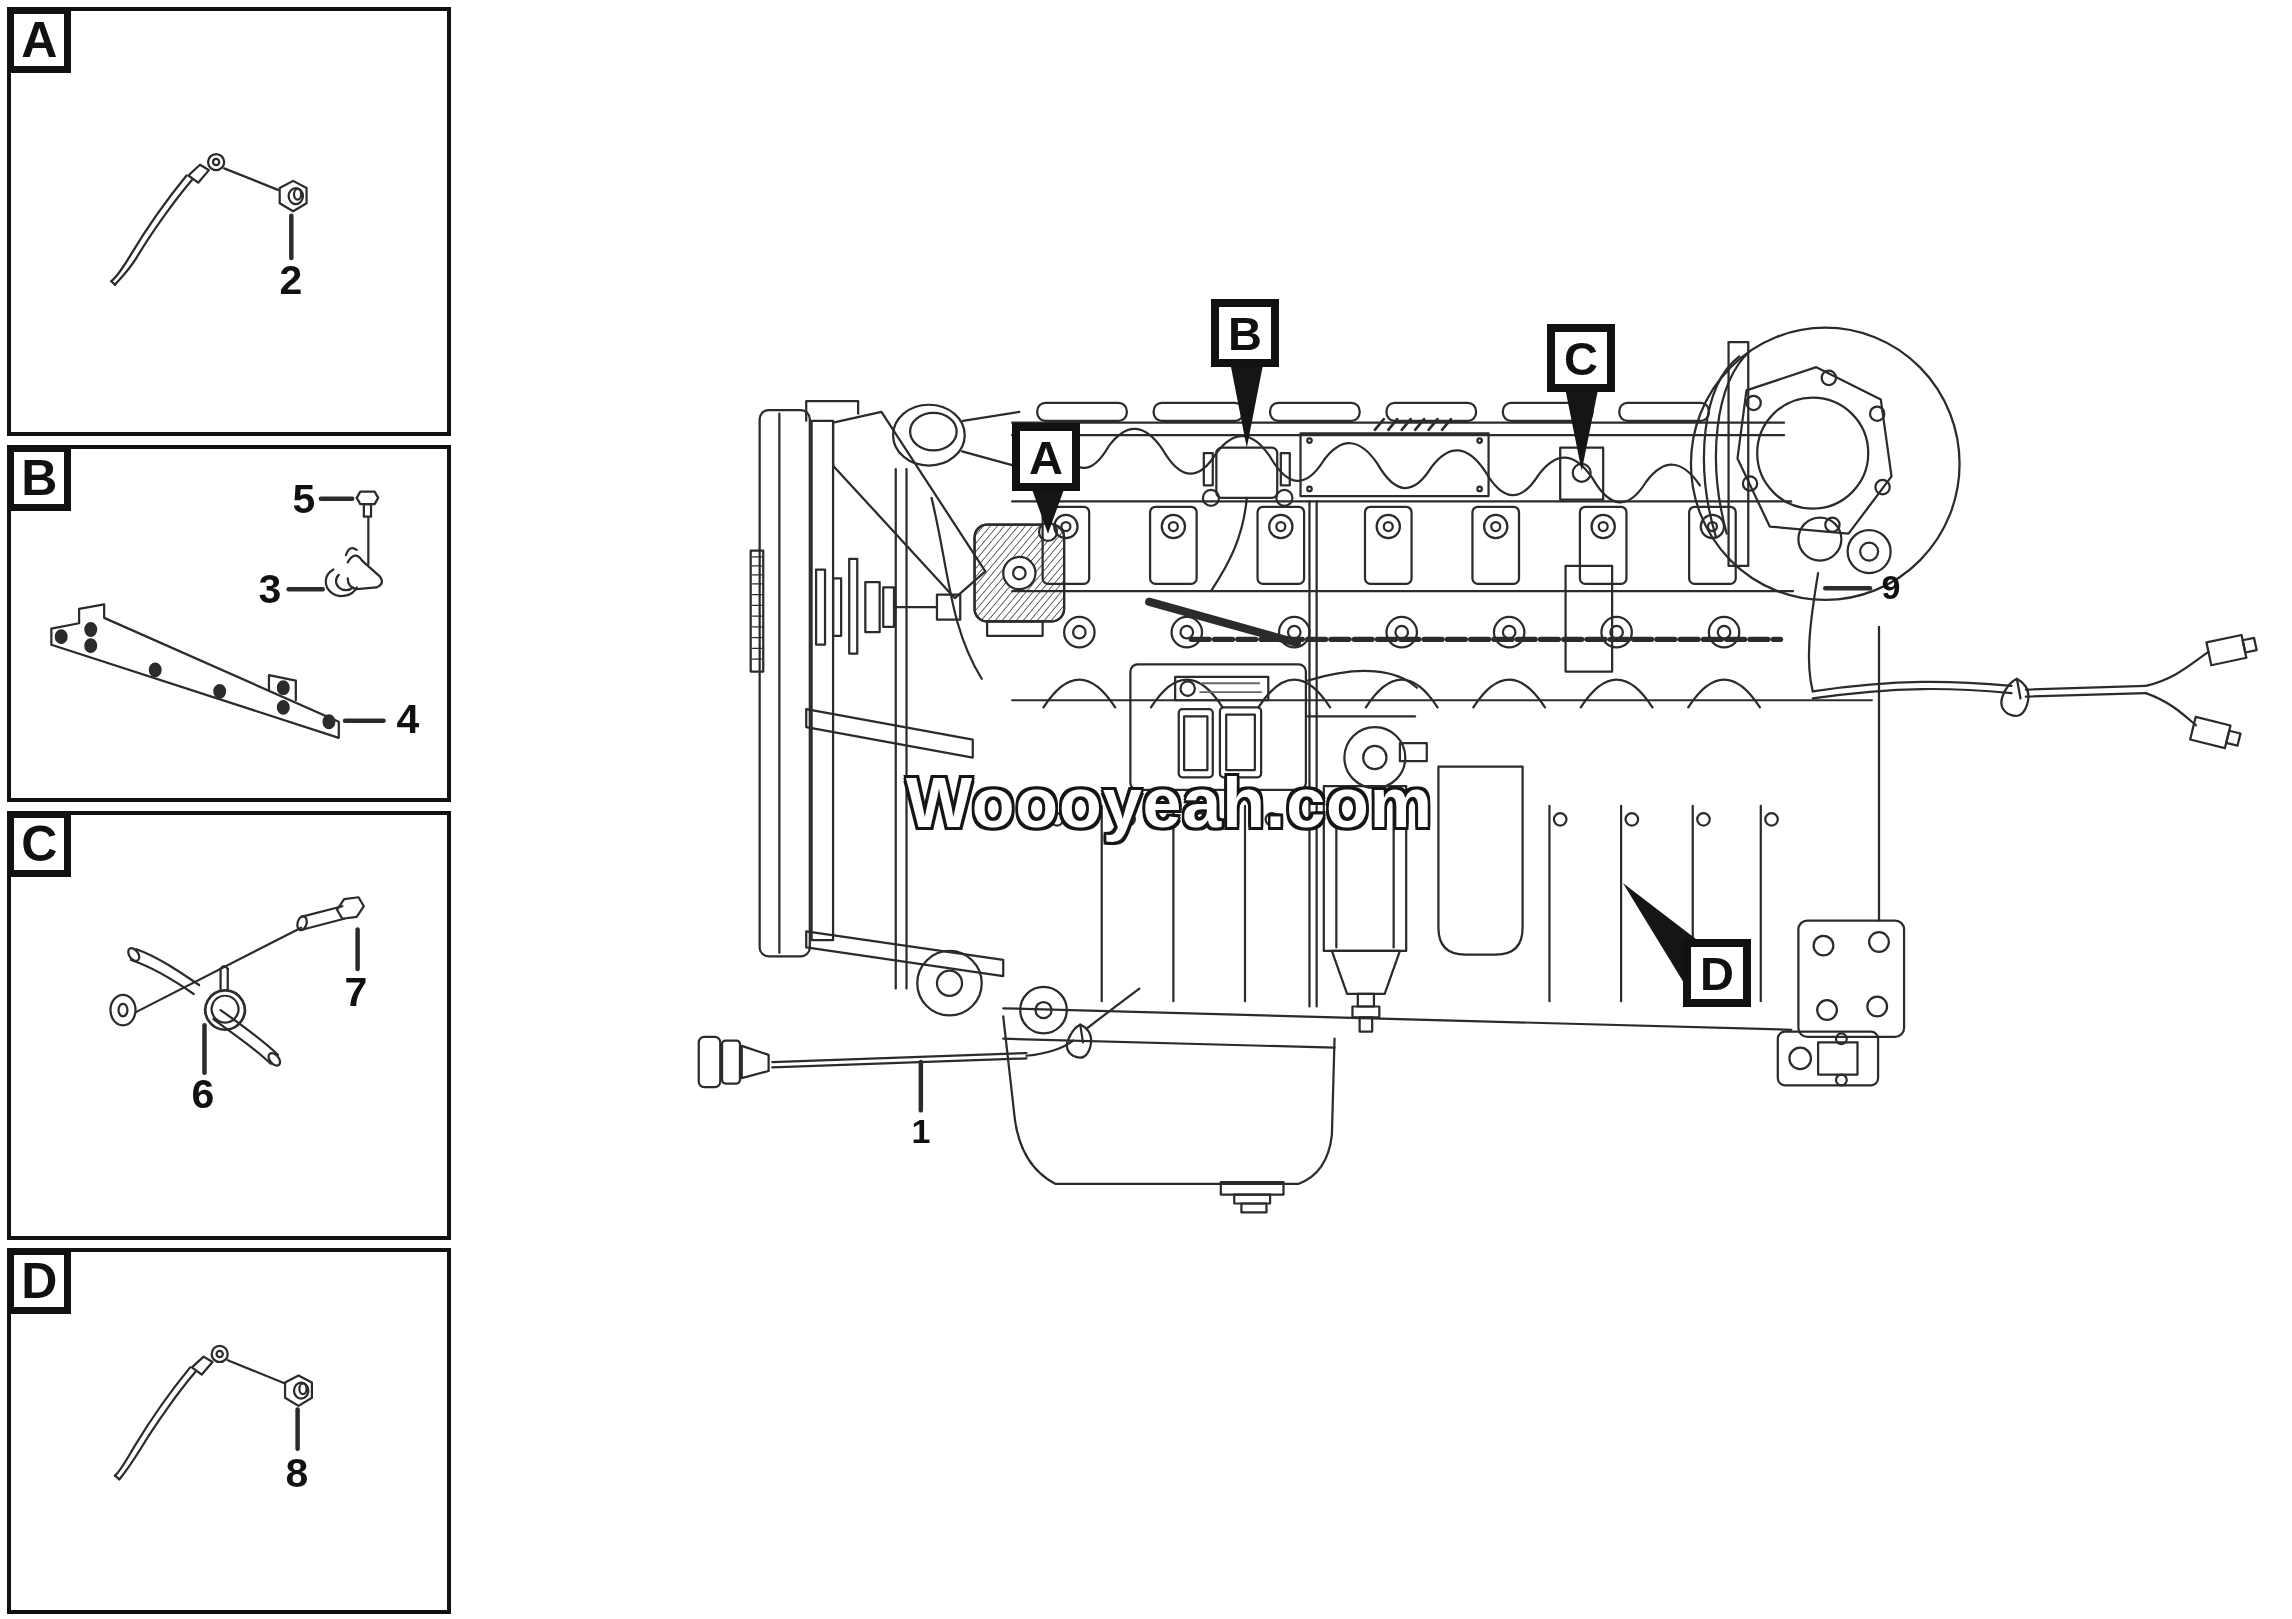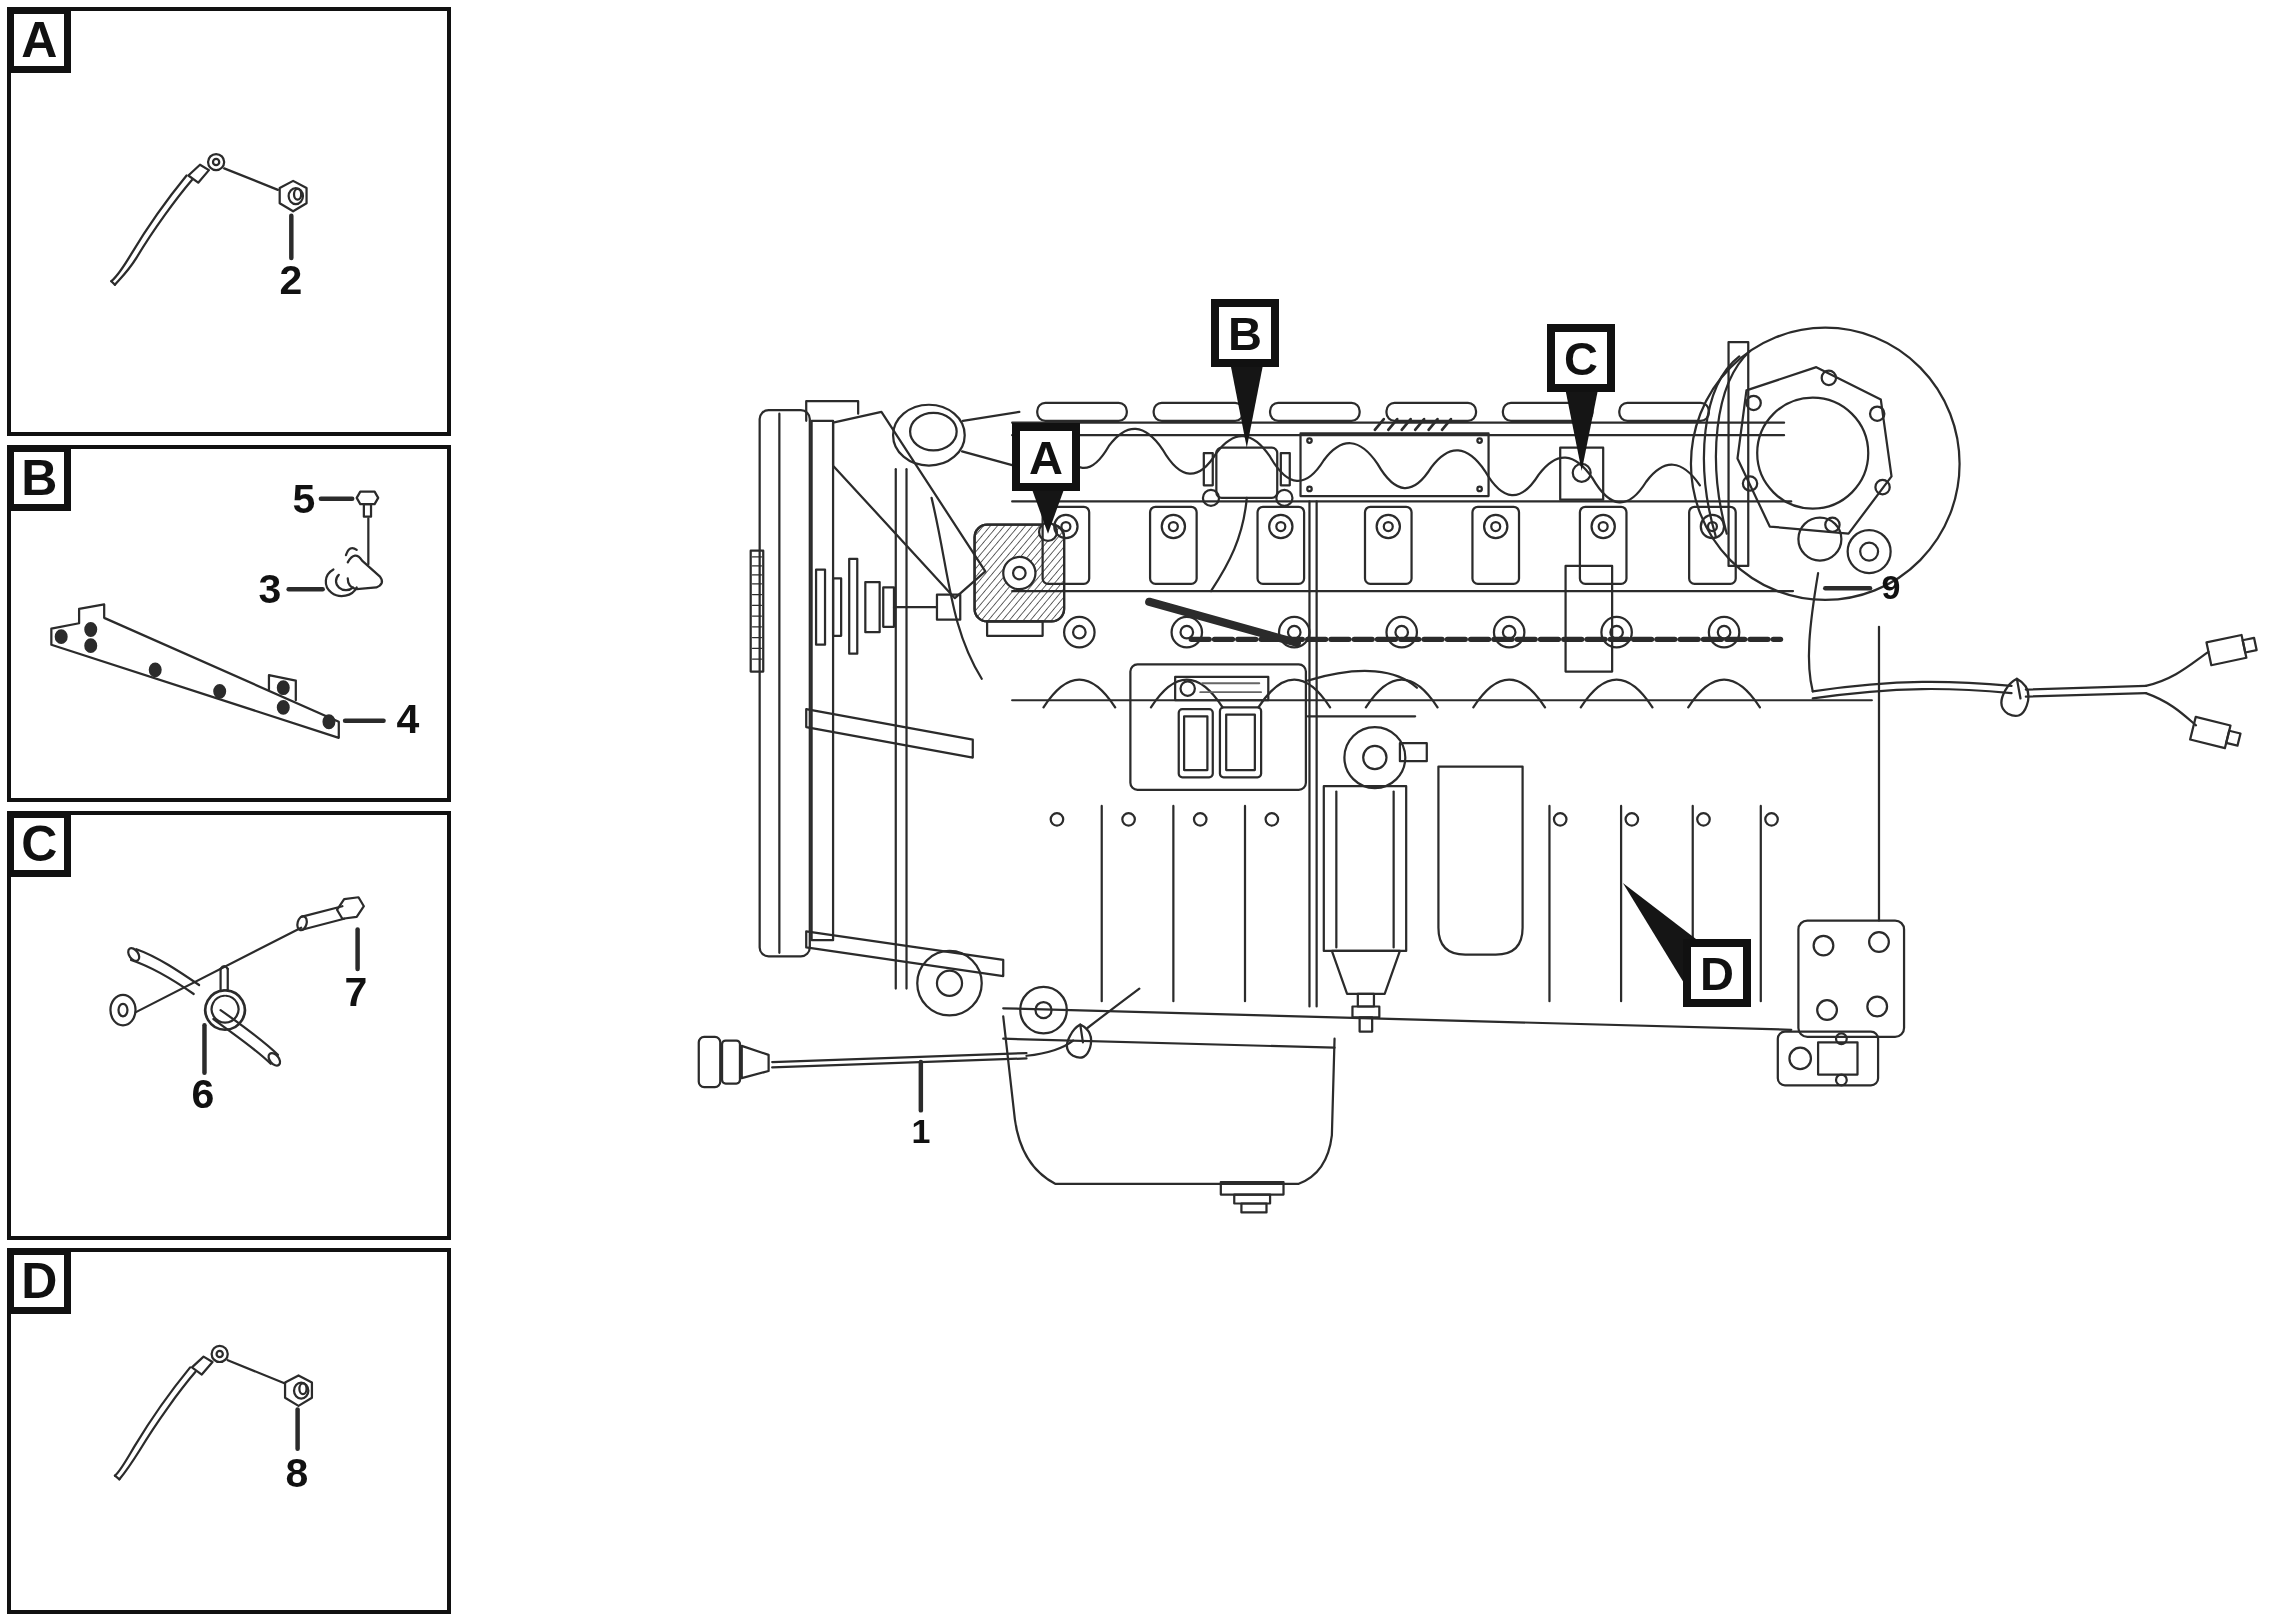--- a/index.html
+++ b/index.html
@@ -370,20 +370,21 @@
         <line x1="1028" y1="1186" x2="1028" y2="1240" stroke-width="5"></line>
 
         <polygon points="1152,546 1188,546 1170,596" fill="#151515" stroke="none"></polygon>
         <polygon points="1374,408 1410,408 1392,500" fill="#151515" stroke="none"></polygon>
         <polygon points="1748,436 1784,436 1766,526" fill="#151515" stroke="none"></polygon>
         <polygon points="1812,986 1898,1052 1884,1104" fill="#151515" stroke="none"></polygon>
       </g>
     </g>
   </svg>
 
+  <div class="wm-outline">Woooyeah.com</div>
 
   <div class="panel" style="top:7.2px;height:421px;"></div>
   <div class="panel" style="top:445px;height:349px;"></div>
   <div class="panel" style="top:811px;height:421px;"></div>
   <div class="panel" style="top:1248px;height:358px;"></div>
 
   <div class="label-box" style="left:7.2px;top:7.2px;">A</div>
   <div class="label-box" style="left:7.2px;top:445px;">B</div>
   <div class="label-box" style="left:7.2px;top:811px;">C</div>
   <div class="label-box" style="left:7.2px;top:1248px;">D</div>

